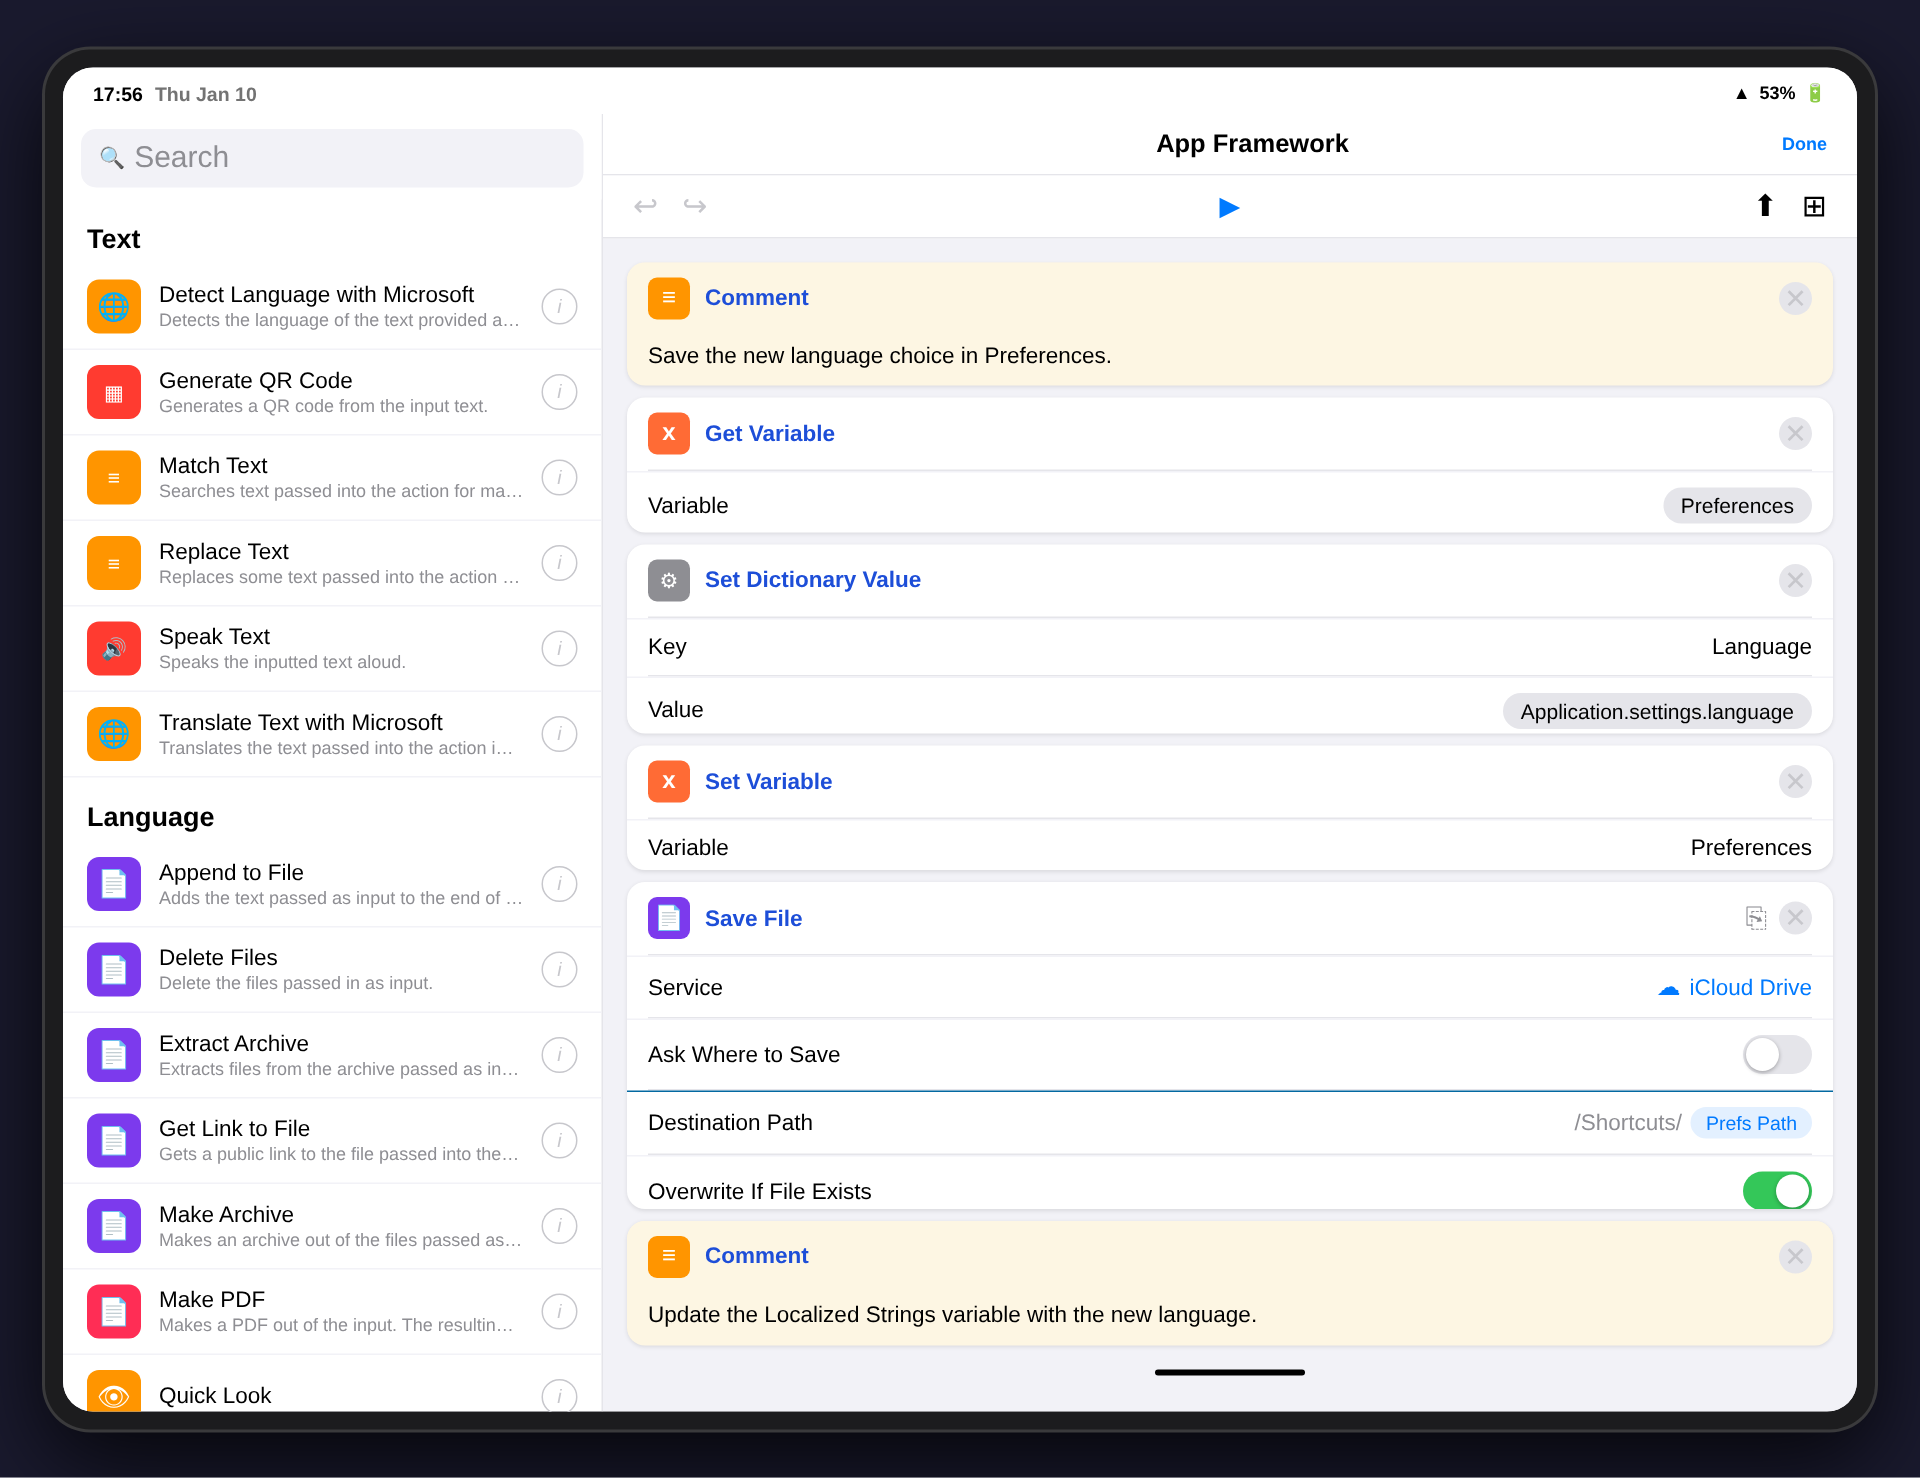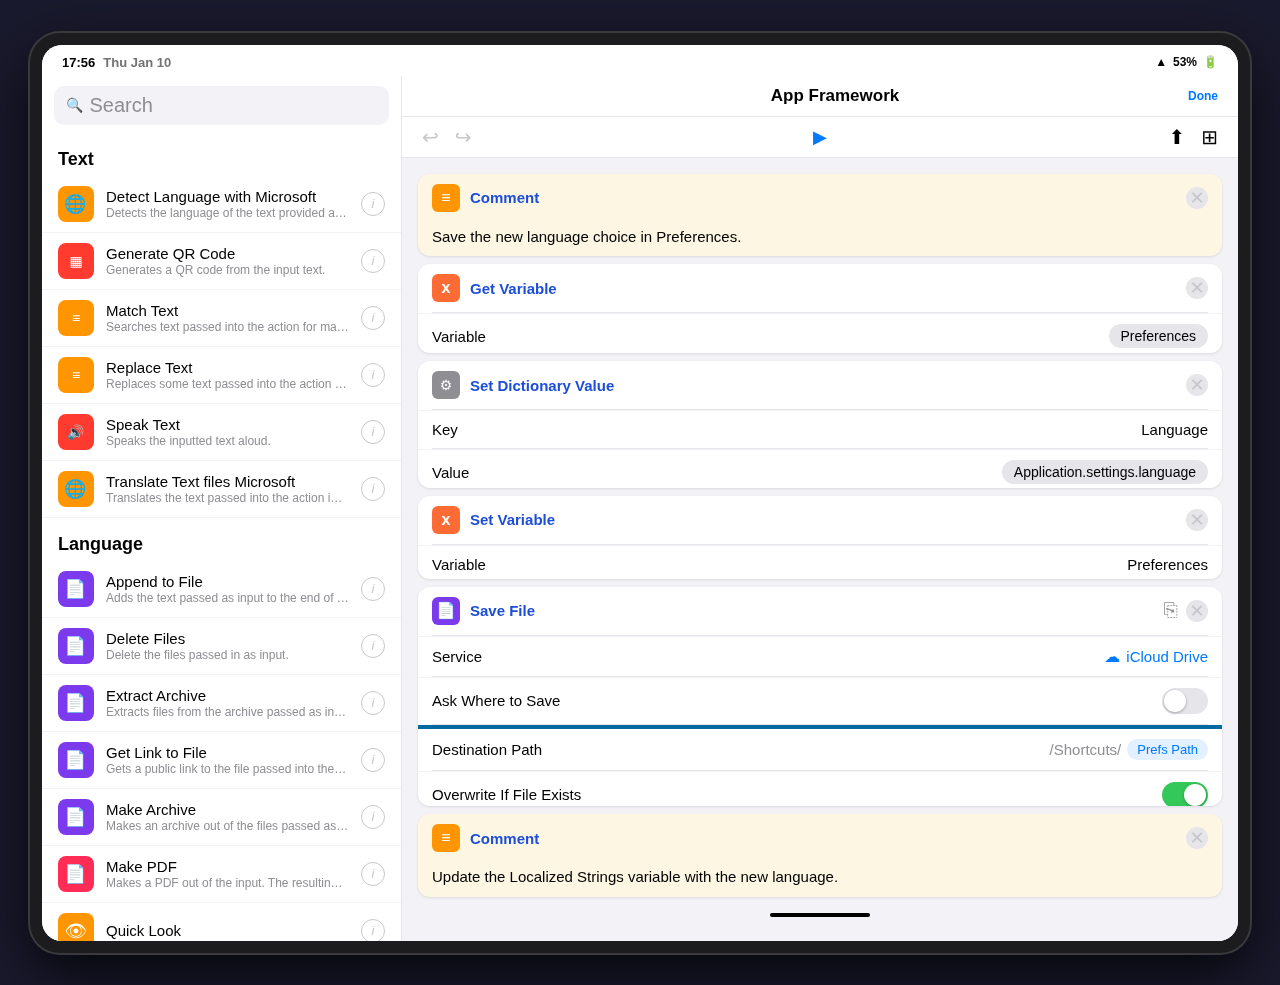--- a/index.html
+++ b/index.html
@@ -277,21 +277,21 @@
       top: 2px;
       right: 2px;
       box-shadow: 0 1px 3px rgba(0,0,0,0.3);
     }
 
     .destination-row {
       display: flex;
       align-items: center;
       justify-content: space-between;
       padding: 10px 14px;
-      border-top: 4px solid #0369a1;
+      border-top: 1px solid #0369a1;
     }
     .destination-value {
       display: flex;
       align-items: center;
       gap: 6px;
     }
     .dest-path { font-size: 15px; color: #8e8e93; }
     .dest-pill {
       background: #e3f0ff;
       border-radius: 12px;
@@ -400,21 +400,21 @@
             <div class="action-text">
               <div class="action-title">Speak Text</div>
               <div class="action-desc">Speaks the inputted text aloud.</div>
             </div>
             <div class="info-btn">i</div>
           </div>
 
           <div class="action-item">
             <div class="action-icon" style="background:#ff9500;">🌐</div>
             <div class="action-text">
-              <div class="action-title">Translate Text files Microsoft</div>
+              <div class="action-title">Translate Text with Microsoft</div>
               <div class="action-desc">Translates the text passed into the action int...</div>
             </div>
             <div class="info-btn">i</div>
           </div>
 
           <div class="section-header">Language</div>
 
           <div class="action-item">
             <div class="action-icon" style="background:#7c3aed;color:white;font-size:18px;">📄</div>
             <div class="action-text">

